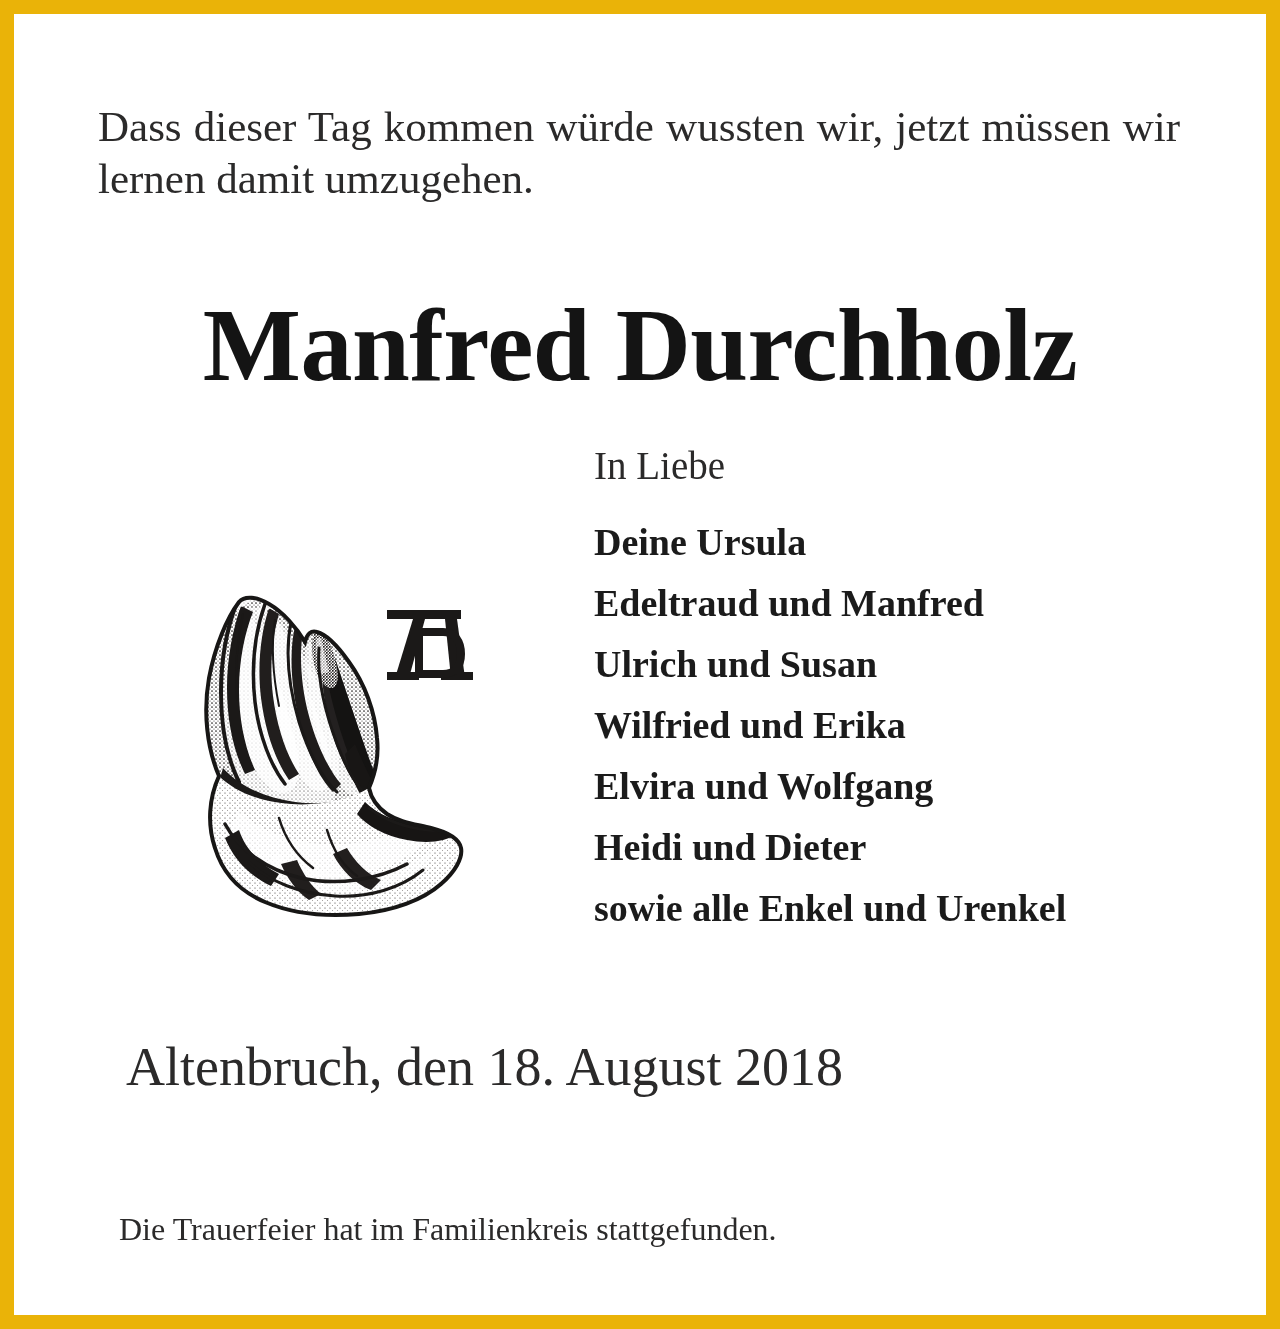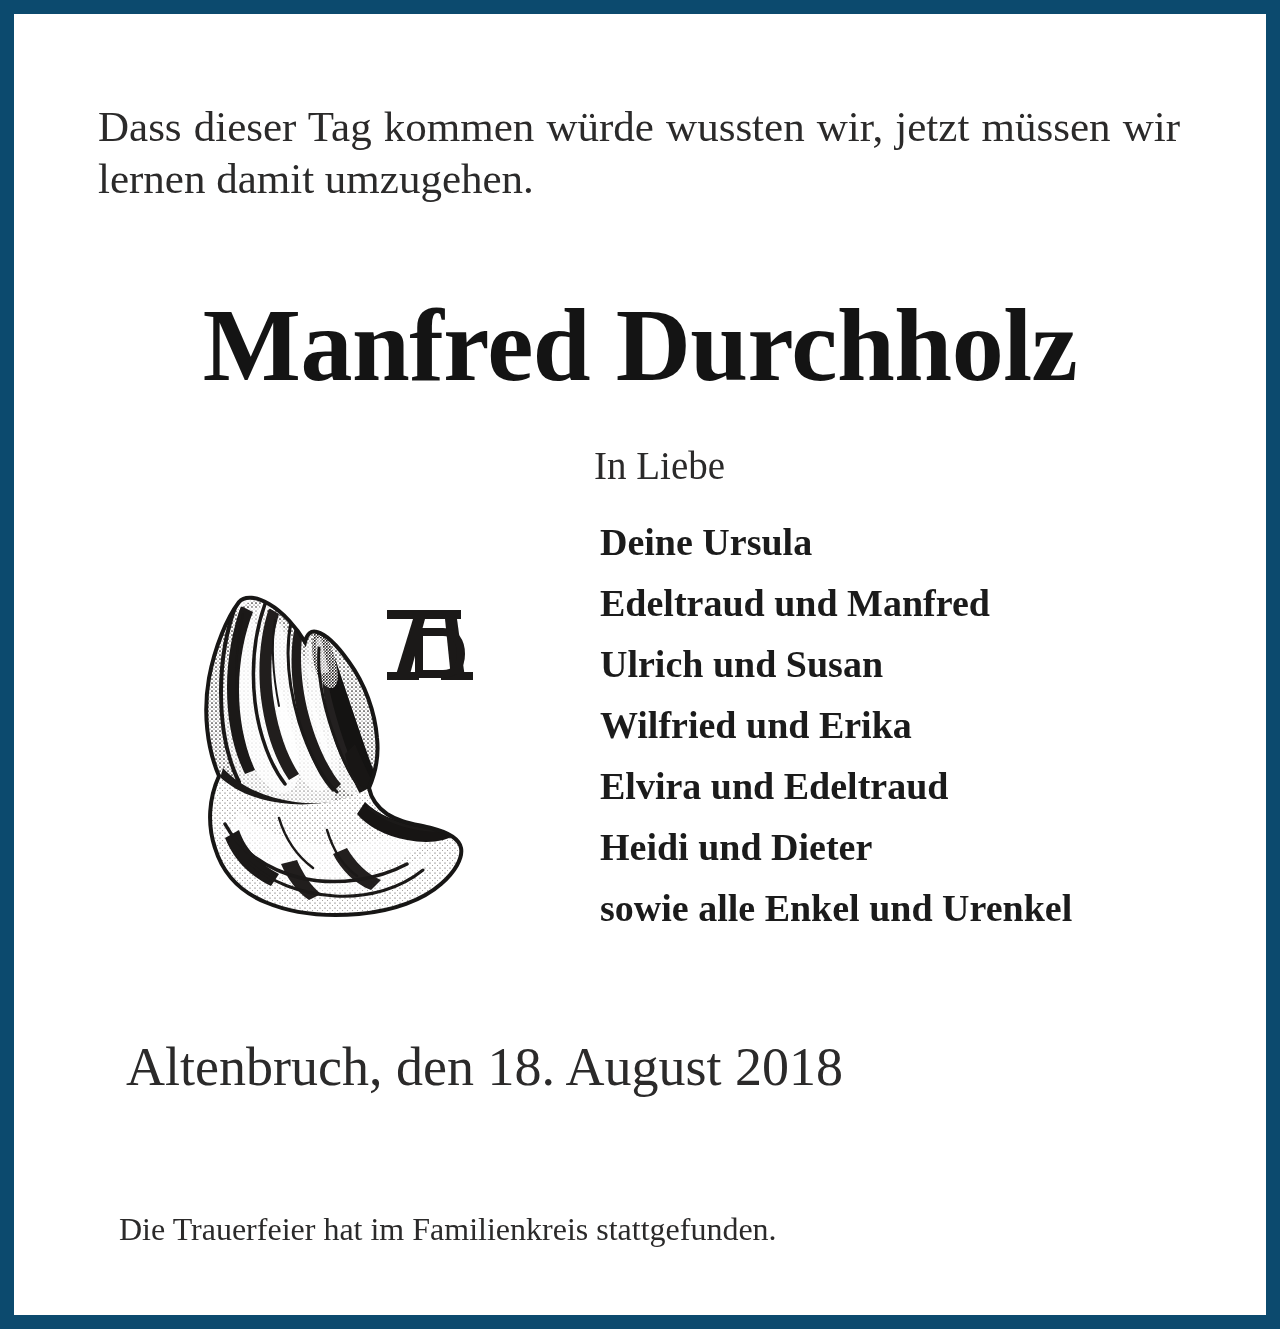--- a/index.html
+++ b/index.html
@@ -4,21 +4,21 @@
 <style>
   html, body {
     margin: 0;
     padding: 0;
     background: #ffffff;
   }
   #page {
     position: relative;
     width: 1280px;
     height: 1329px;
-    background: #0c4a6e;
+    background: #eab308;
     box-sizing: border-box;
     overflow: hidden;
     font-family: "Liberation Serif", "DejaVu Serif", serif;
   }
   #card {
     position: absolute;
     left: 14px;
     top: 14px;
     width: 1252px;
     height: 1301px;
@@ -82,21 +82,21 @@
   }
   .tribute-lead {
     font-size: 39px;
     line-height: 48px;
     color: #2b2a2a;
     margin-bottom: 22px;
     padding-left: 2px;
   }
   .family-list {
     list-style: none;
-    margin: 8px;
+    margin: 2px;
     padding: 0;
   }
   .family-list li {
     font-size: 38px;
     line-height: 61px;
     font-weight: bold;
     color: #1b1b1b;
     white-space: nowrap;
   }
 
@@ -317,21 +317,21 @@
       </svg>
     </div>
 
     <div class="tribute">
       <div class="tribute-lead">In Liebe</div>
       <ul class="family-list">
         <li>Deine Ursula</li>
         <li>Edeltraud und Manfred</li>
         <li>Ulrich und Susan</li>
         <li>Wilfried und Erika</li>
-        <li>Elvira und Edeltraud</li>
+        <li>Elvira und Wolfgang</li>
         <li>Heidi und Dieter</li>
         <li>sowie alle Enkel und Urenkel</li>
       </ul>
     </div>
 
     <div class="address">
       <div>Altenbruch, den 18. August 2018</div>
     </div>
 
     <div class="footer-note">Die Trauerfeier hat im Familienkreis stattgefunden.</div>

